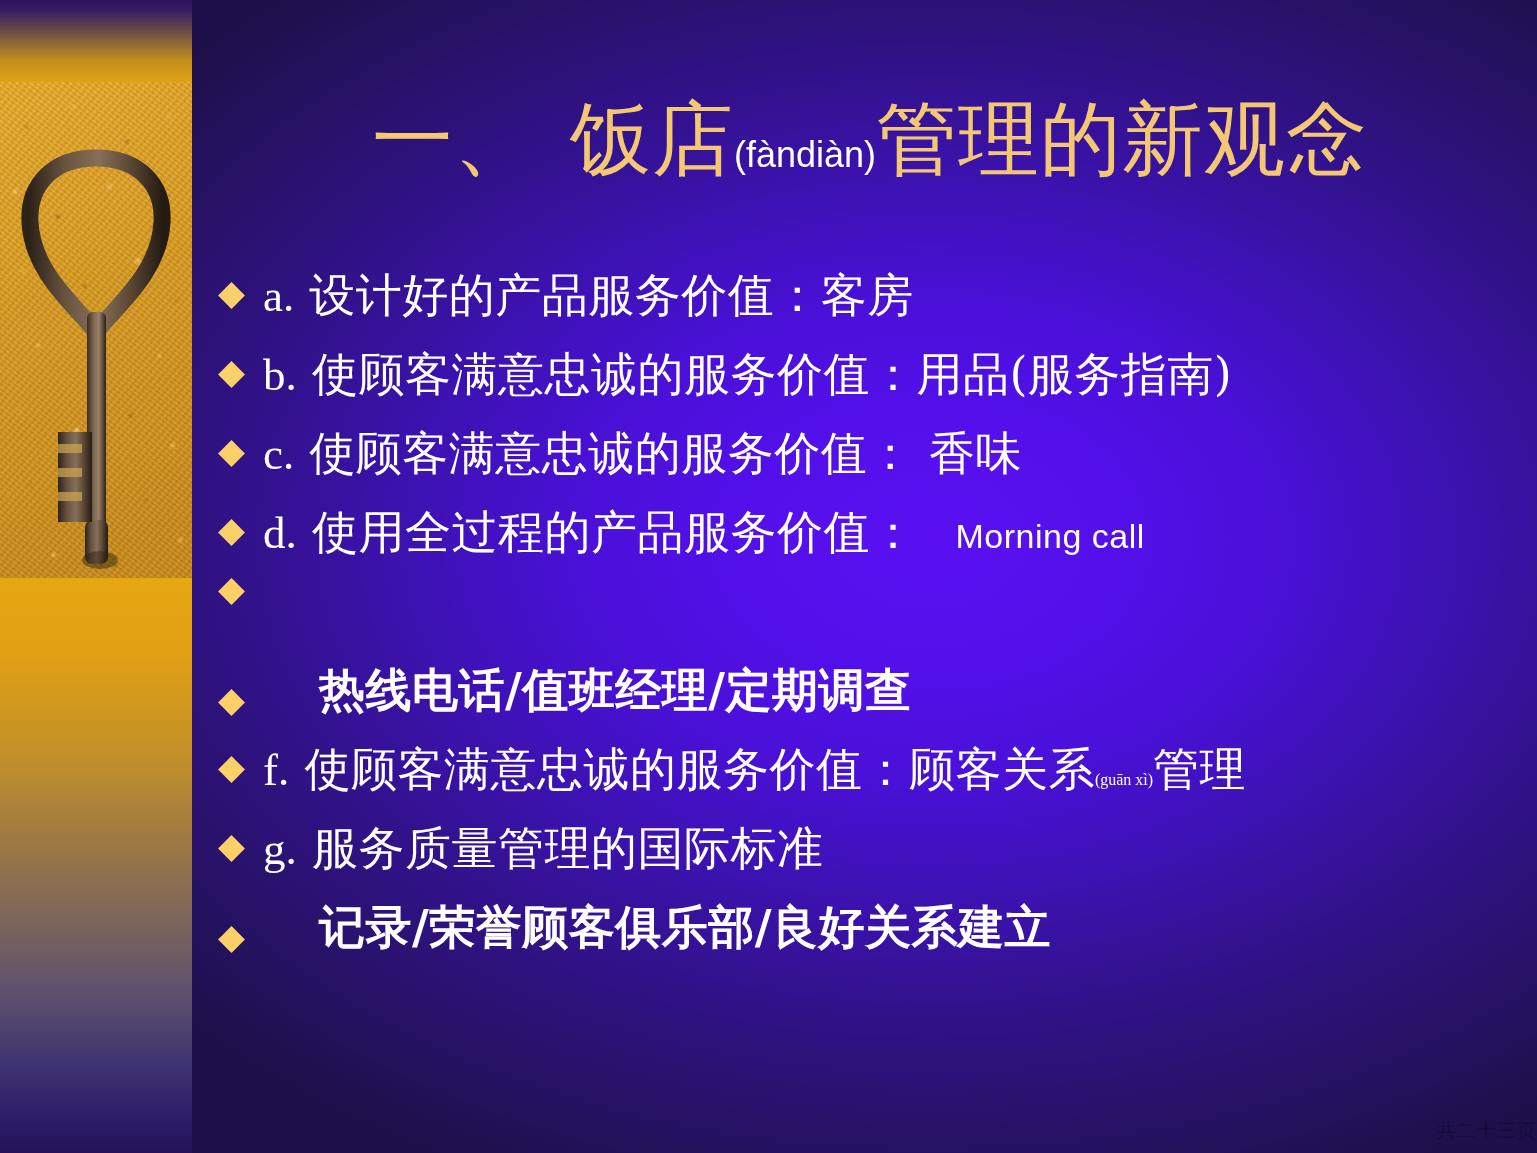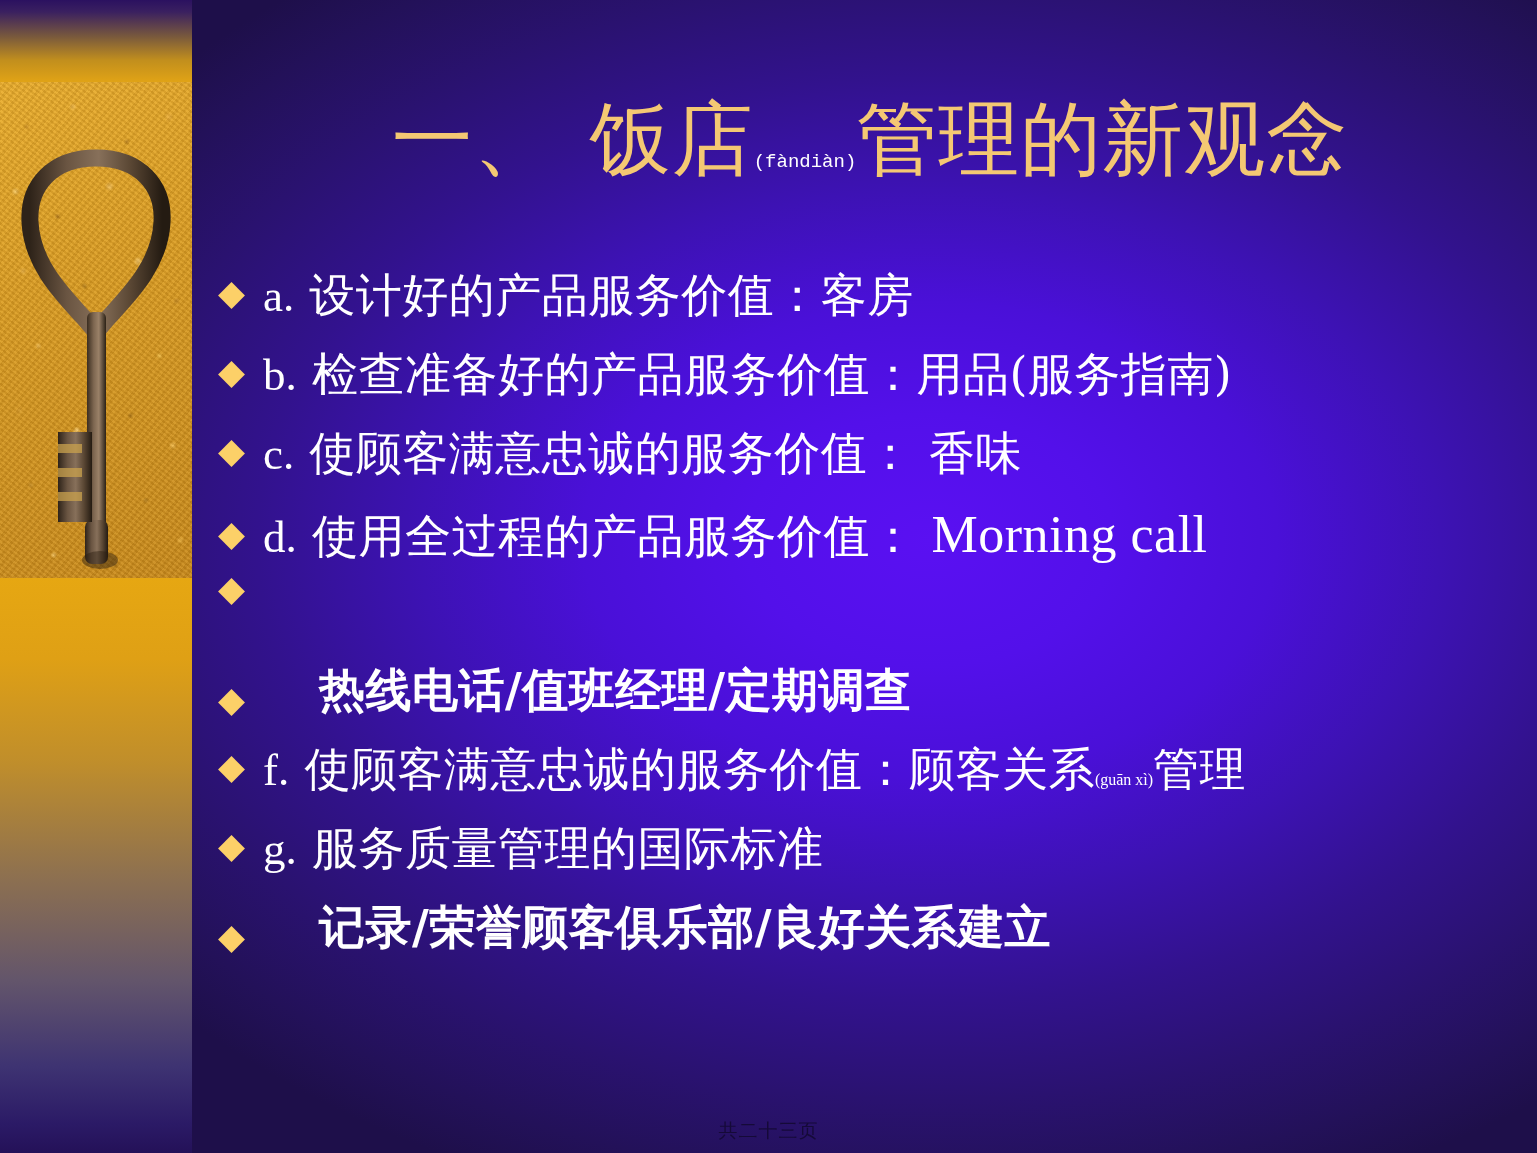--- a/index.html
+++ b/index.html
@@ -105,23 +105,23 @@
     width: 1290px;
     text-align: center;
     color: #f4c873;
     font-size: 81px;
     line-height: 1.08;
     font-family: "DejaVu Serif", "Liberation Serif", serif;
     white-space: nowrap;
     letter-spacing: 1px;
   }
   #title .pinyin {
-    font-size: 19px;
+    font-size: 36px;
     color: #ffffff;
-    font-family: Liberation Mono, monospace;
+    font-family: Liberation Sans, sans-serif;
     vertical-align: baseline;
     letter-spacing: 0;
     margin-top: 44px;
   }
   #title .sp { display: inline-block; width: 34px; }
 
   
   #bullets {
     position: absolute;
     left: 222px;
@@ -156,33 +156,34 @@
     font-family: "Liberation Serif", "DejaVu Serif", serif;
     font-size: 45px;
     letter-spacing: 0;
   }
   .btext .pinyin-sm {
     font-size: 16px;
     font-family: "Liberation Serif", "DejaVu Serif", serif;
     letter-spacing: 0;
   }
   .btext .lat {
-    font-family: Liberation Serif, serif;
-    font-size: 52px;
+    font-family: Liberation Sans, sans-serif;
+    font-size: 34px;
+    margin-left: 24px;
   }
   .indent .btext { padding-left: 56px; font-weight: bold; }
   .indent .diamond { top: 6px; }
 
   
   #footer {
     position: absolute;
     left: 0;
     top: 1118px;
     width: 1537px;
-    text-align: center;
+    text-align: right;
     color: #150a38;
     font-size: 19px;
     font-family: "DejaVu Serif", "Liberation Serif", serif;
     letter-spacing: 1px;
   }
 </style>
 </head>
 <body>
 
 <div id="slide">
@@ -238,21 +239,21 @@
 
   <div id="bullets">
 
     <div class="bullet-row">
       <span class="diamond"></span>
       <span class="btext"><span class="lbl">a.</span> <span>设计好的产品服务价值：客房</span></span>
     </div>
 
     <div class="bullet-row">
       <span class="diamond"></span>
-      <span class="btext"><span class="lbl">b.</span> <span>检查准备好的产品服务价值：用品(服务指南)</span></span>
+      <span class="btext"><span class="lbl">b.</span> <span>使顾客满意忠诚的服务价值：用品(服务指南)</span></span>
     </div>
 
     <div class="bullet-row">
       <span class="diamond"></span>
       <span class="btext"><span class="lbl">c.</span> <span>使顾客满意忠诚的服务价值： 香味</span></span>
     </div>
 
     <div class="bullet-row">
       <span class="diamond"></span>
       <span class="btext"><span class="lbl">d.</span> <span>使用全过程的产品服务价值：</span> <span class="lat">Morning call</span></span>

